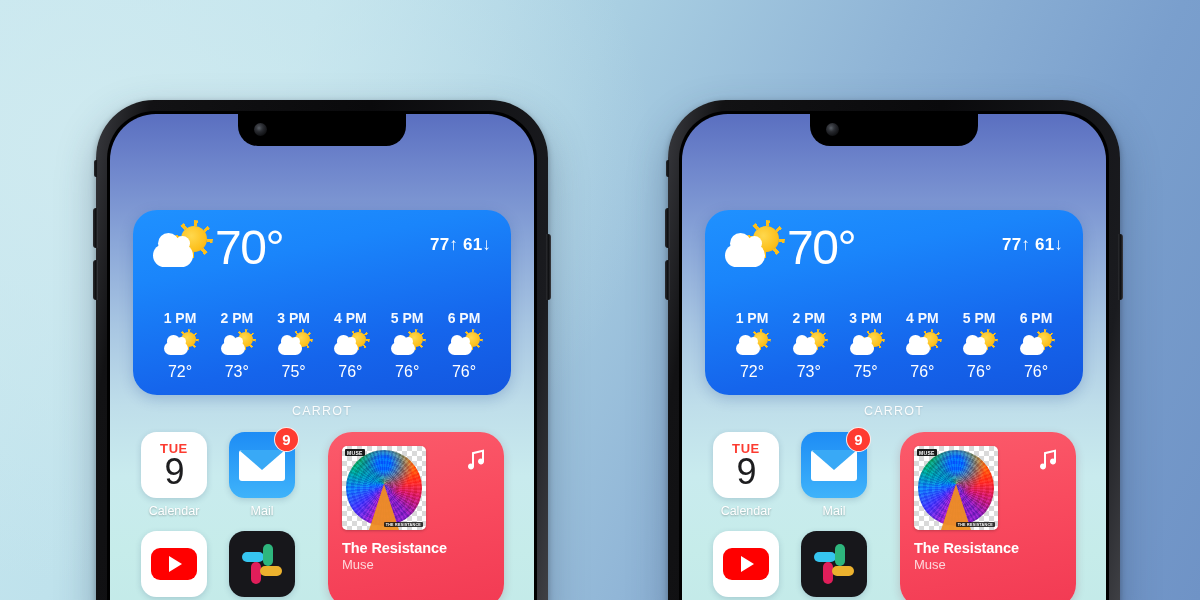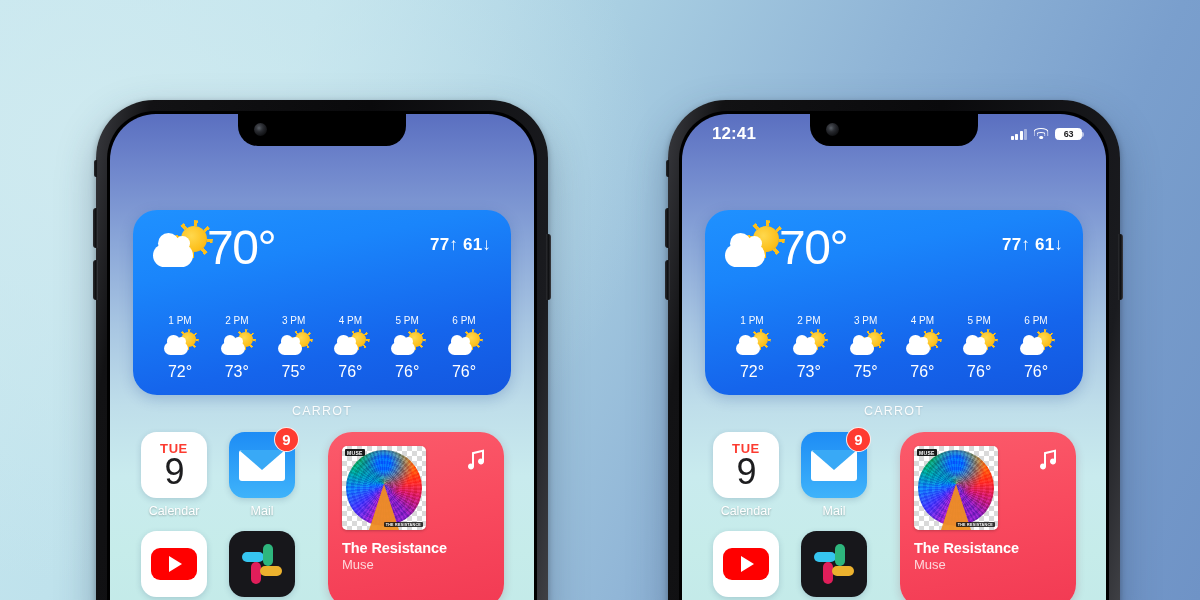--- a/index.html
+++ b/index.html
@@ -100,27 +100,27 @@
   .weather {
     width:378px; height:185px;
     border-radius:24px;
     background: linear-gradient(168deg,#1f91ff 0%,#1a85fb 28%,#1565ec 70%,#1356df 100%);
     box-shadow: 0 4px 14px rgba(20,60,140,.22);
     padding:16px 20px 14px;
     color:#fff;
     display:flex; flex-direction:column; justify-content:space-between;
   }
   .w-top { display:flex; align-items:flex-start; justify-content:space-between; }
-  .w-left { display:flex; align-items:center; gap:0; }
+  .w-left { display:flex; align-items:center; gap:8px; }
   .w-temp { font-size:48px; font-weight:400; line-height:.92; letter-spacing:-1.5px; }
   .w-hilo { font-size:17px; font-weight:700; padding-top:9px; letter-spacing:.2px; white-space:nowrap; }
 
   .hours { display:flex; justify-content:space-between; }
   .hour { display:flex; flex-direction:column; align-items:center; gap:6px; width:54px; }
-  .h-label { font-size:10px; font-weight:400; color:rgba(255,255,255,.96); }
+  .h-label { font-size:14px; font-weight:700; color:rgba(255,255,255,.96); }
   .h-temp  { font-size:16px; font-weight:400; }
 
   
   .sc { position:relative; display:block; }
   .sc .sun {
     position:absolute; border-radius:50%;
     background: radial-gradient(circle at 40% 38%, #ffd84d 0%, #fcc01d 62%, #f3a90d 100%);
   }
   .sc .sun::before {
     content:''; position:absolute; inset:-22%;
@@ -409,39 +409,20 @@
   <div class="btn-side power"></div>
 
   <div class="bezel">
     <div class="screen">
 
       <div class="notch">
 
         <div class="camera"></div>
       </div>
 
-      <div class="statusbar">
-        <div class="status-time">12:41</div>
-        <div class="status-right">
-          <div class="cell">
-              <i></i>
-              <i></i>
-              <i></i>
-              <i></i>
-            </div>
-          <div class="wifi">
-              <span></span>
-              <span></span>
-              <span></span>
-            </div>
-          <div class="battery pct">
-            <span class="pct-text">63</span>
-          </div>
-        </div>
-      </div>
 
       <div class="widget-wrap">
         <div class="weather">
           <div class="w-top">
             <div class="w-left">
               <span class="sc big">
                 <span class="sun"></span>
                   <span class="cloud"></span>
               </span>
               <span class="w-temp">70°</span>

